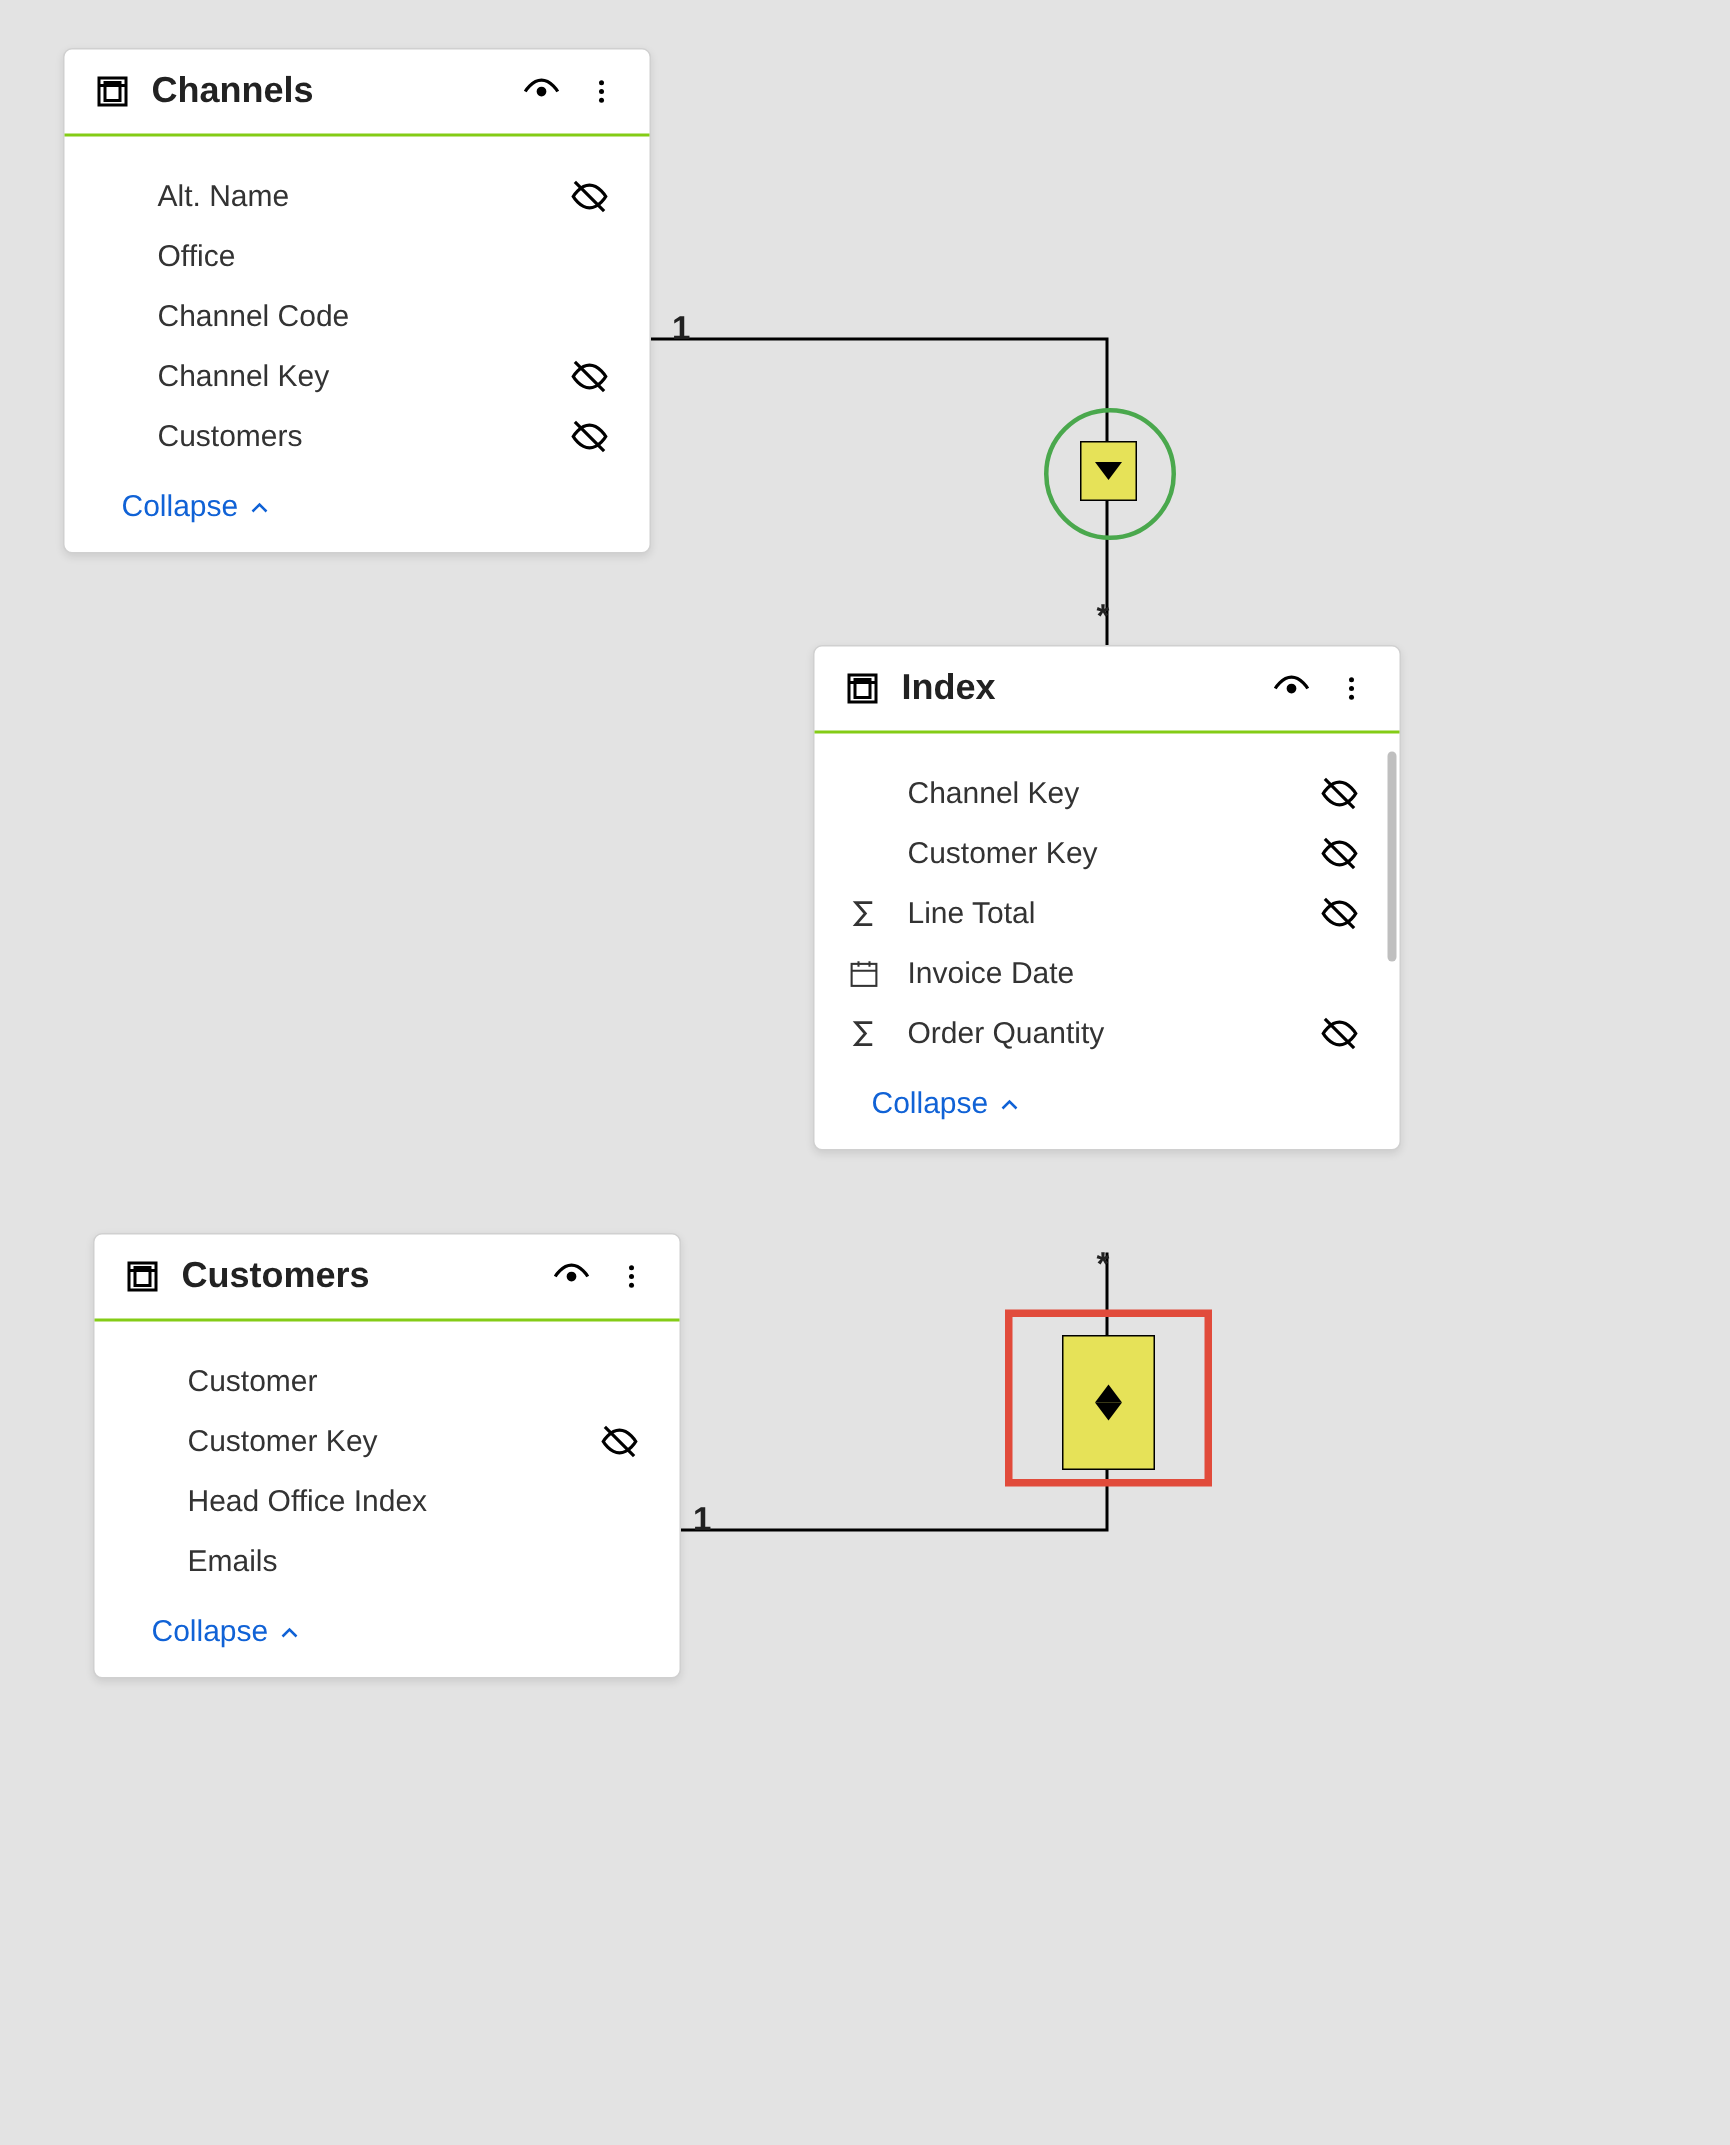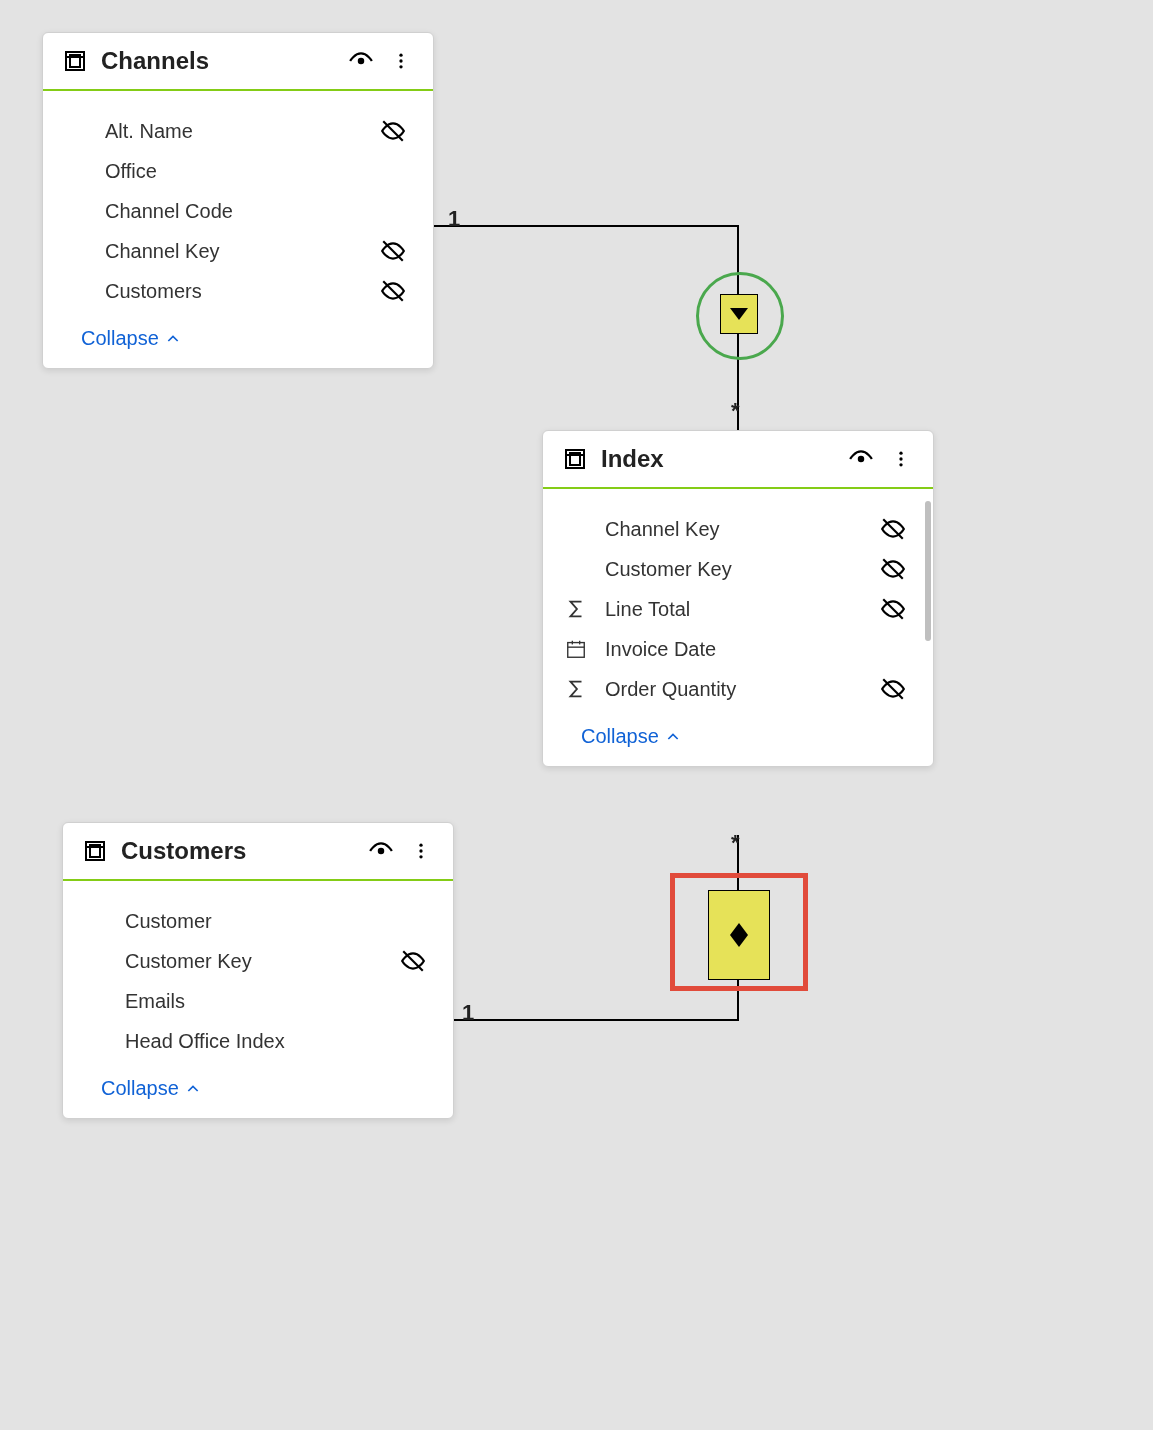--- a/index.html
+++ b/index.html
@@ -281,26 +281,26 @@
         <span class="field-name">Customer Key</span>
         <span class="hide-icon">
           <svg width="26" height="26" viewBox="0 0 24 24" fill="none" stroke="#000" stroke-width="2">
               <path d="M2 12s4-7 10-7 10 7 10 7-4 7-10 7S2 12 2 12z"></path>
               <line x1="3" y1="3" x2="21" y2="21"></line>
             </svg>
         </span>
       </div>
       <div class="field-row">
         <span class="field-icon"></span>
+        <span class="field-name">Head Office Index</span>
+        <span class="hide-icon"></span>
+      </div>
+      <div class="field-row">
+        <span class="field-icon"></span>
         <span class="field-name">Emails</span>
-        <span class="hide-icon"></span>
-      </div>
-      <div class="field-row">
-        <span class="field-icon"></span>
-        <span class="field-name">Head Office Index</span>
         <span class="hide-icon"></span>
       </div>
     </div>
     <div class="collapse-row">
       <span class="collapse-link">
         <span>Collapse</span>
         <svg width="16" height="16" viewBox="0 0 24 24" fill="none" stroke="#1062d6" stroke-width="2.5">
             <polyline points="5 15 12 8 19 15"></polyline>
           </svg>
       </span>

